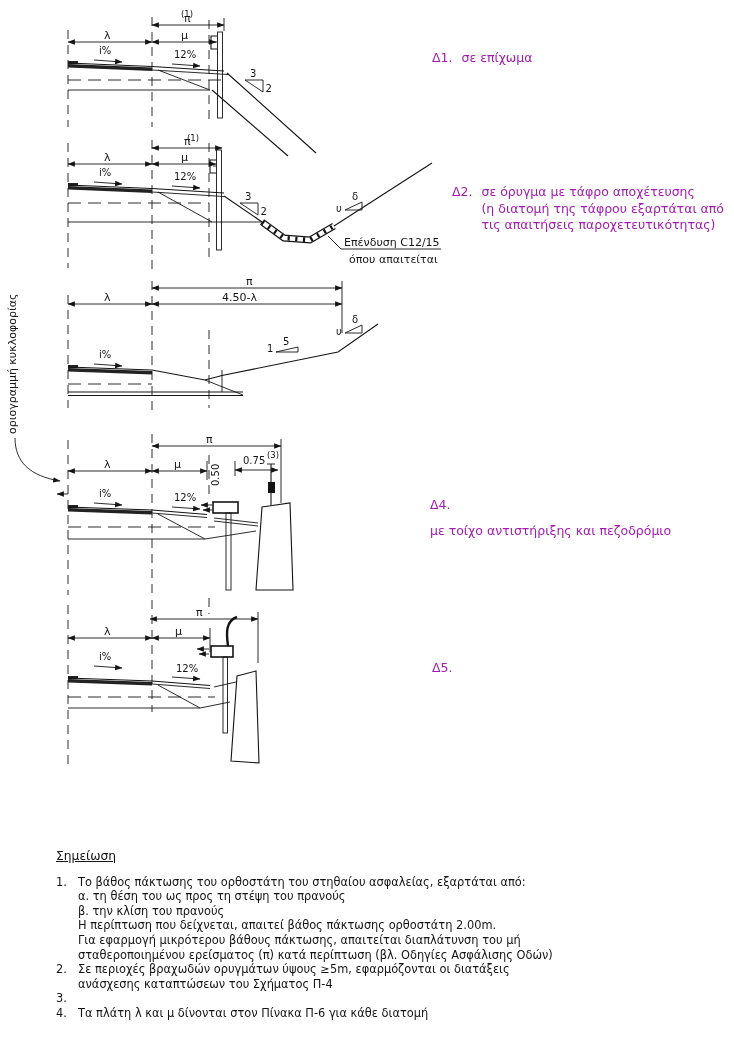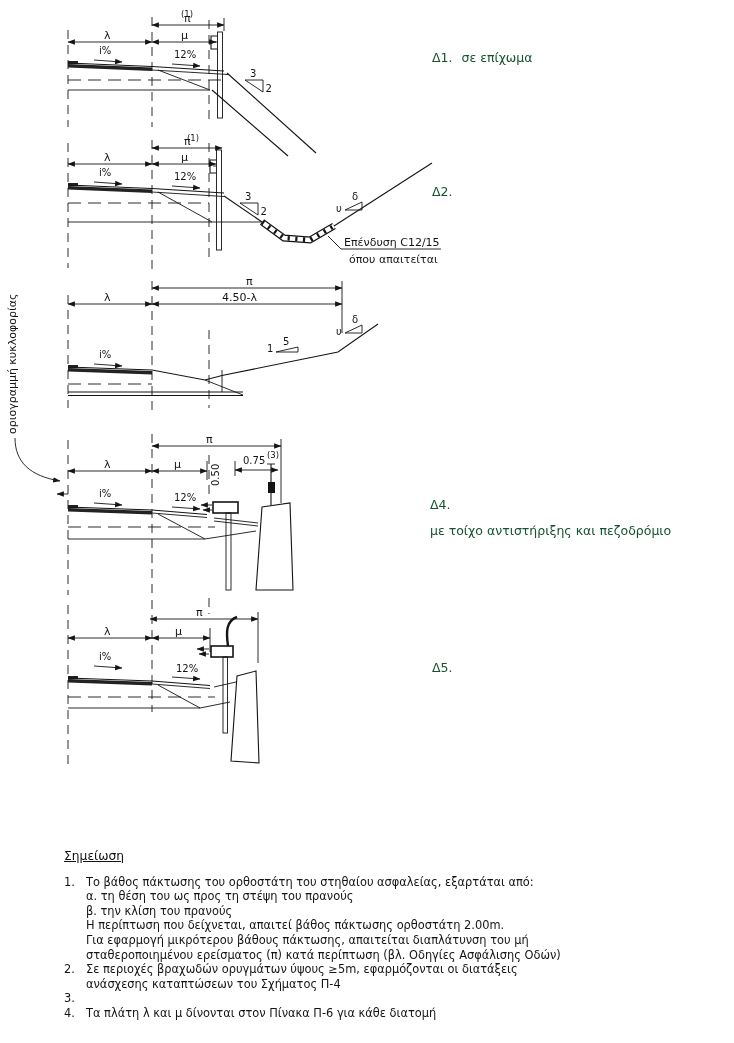--- a/index.html
+++ b/index.html
@@ -9,24 +9,24 @@
   .ln{stroke:#141414;stroke-width:1.1;fill:none;stroke-linecap:butt;}
   .thin{stroke-width:0.9;}
   .dsh{stroke-dasharray:9 6;}
   .dshc{stroke-dasharray:13 7;}
   .dim{stroke:#141414;stroke-width:0.9;fill:none;}
   .dimb{marker-start:url(#mA);marker-end:url(#mA);}
   .arr{marker-end:url(#mA);}
   .lbl{font-size:11px;}
   .sm{font-size:8.5px;}
   .tn{font-size:10px;}
-  .caption{position:absolute;display:flex;gap:9px;font-size:12.5px;line-height:16.5px;color:#14532d;}
+  .caption{position:absolute;display:flex;gap:9px;font-size:12.5px;line-height:16.5px;color:#a21caf;}
   .caption .code{white-space:nowrap;}
   .caption .txt{white-space:pre-line;}
-  #notes{position:absolute;left:64px;top:849px;width:640px;font-size:11.4px;line-height:14.6px;}
+  #notes{position:absolute;left:56px;top:849px;width:640px;font-size:11.4px;line-height:14.6px;}
   #notes .hd{text-decoration:underline;font-size:12.3px;margin-bottom:11px;}
   .note-item{display:flex;}
   .note-item .num{width:22px;flex:none;}
   .note-item .body{white-space:pre-line;}
 </style>
 </head>
 <body>
 
 <div id="page">
 
@@ -261,22 +261,25 @@
     <text class="lbl" transform="translate(16,434) rotate(-90)">οριογραμμή κυκλοφορίας</text>
     <path class="dim arr" d="M15,438 C15,462 30,476 60,481" fill="none"></path>
   </g>
 </svg>
 
 
 <div class="caption" style="left:432px;top:50px;">
   <span class="code">Δ1.</span>
   <span class="txt">σε επίχωμα</span>
 </div>
-<div class="caption" style="left:432px;top:184px;">
+<div class="caption" style="left:452px;top:184px;">
   <span class="code">Δ2.</span>
+  <span class="txt">σε όρυγμα με τάφρο αποχέτευσης
+(η διατομή της τάφρου εξαρτάται από
+τις απαιτήσεις παροχετευτικότητας)</span>
 </div>
 <div class="caption" style="left:430px;top:497px;flex-direction:column;">
   <span class="code">Δ4.</span>
   <span class="txt">με τοίχο αντιστήριξης και πεζοδρόμιο</span>
 </div>
 <div class="caption" style="left:432px;top:660px;justify-content:space-between;">
   <span class="code">Δ5.</span>
 </div>
 
 

